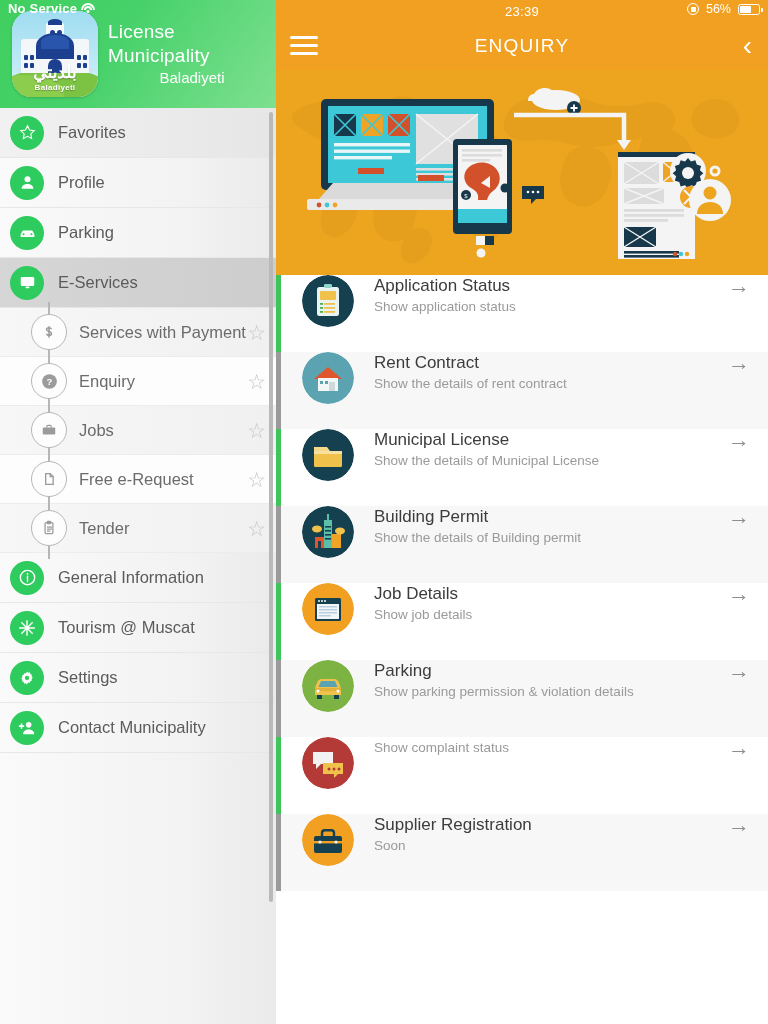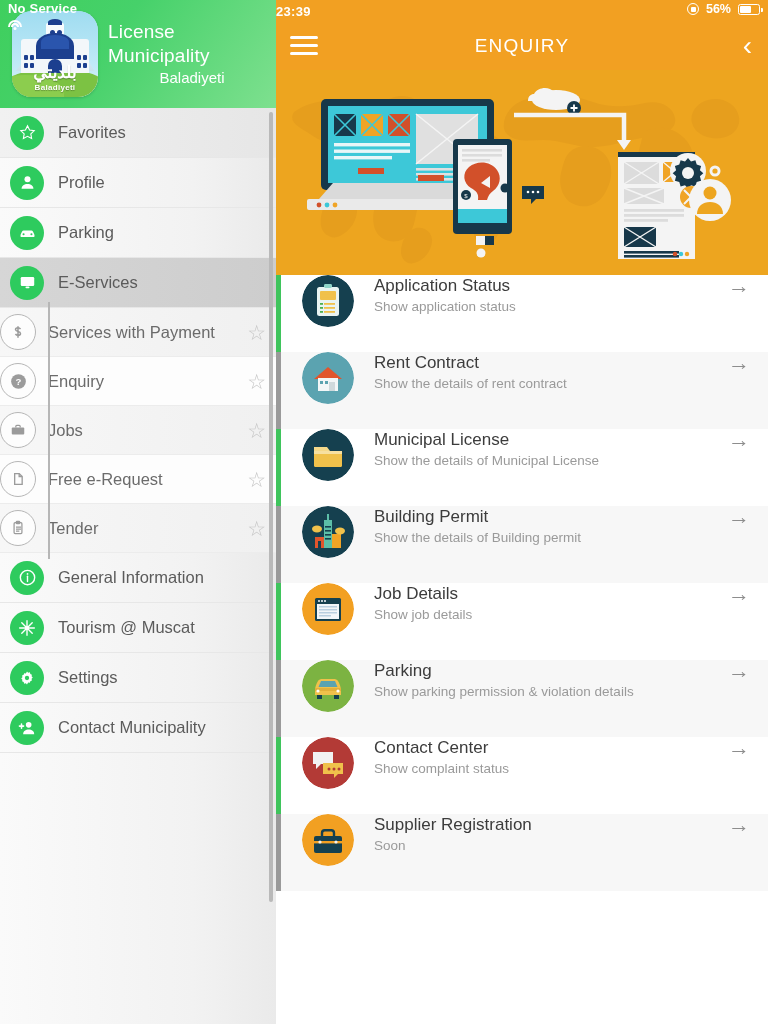--- a/index.html
+++ b/index.html
@@ -20,22 +20,22 @@
   }
   #sidebar-header {
     position: relative;
     height: 108px;
     background: linear-gradient(125deg, #3fcf5e 0%, #46d16a 40%, #7ee08f 100%);
     display: flex; align-items: center;
   }
   .statusbar-left {
     position: absolute; left: 8px; top: 1px;
     font-size: 13px; font-weight: bold; color: #ffffff;
-    display: flex; gap: 4px;
-    z-index: 5; letter-spacing: .2px; flex-direction: column;
+    display: flex; align-items: center; gap: 4px;
+    z-index: 5; letter-spacing: .2px;
   }
   .wifi-ico { display: inline-block; width: 14px; height: 11px; position: relative; }
   .wifi-ico i {
     position: absolute; border: 2px solid #fff; border-bottom: 0;
     border-radius: 50% 50% 0 0 / 100% 100% 0 0; left: 50%; transform: translateX(-50%);
   }
   .wifi-ico i:nth-child(1) { width: 14px; height: 7px; top: 0; }
   .wifi-ico i:nth-child(2) { width: 8px; height: 4px; top: 3px; }
   .wifi-ico i:nth-child(3) { width: 3px; height: 3px; top: 7px; background: #fff; border-radius: 50%; border: 0;}
 
@@ -83,21 +83,21 @@
   .mrow .circ {
     width: 34px; height:34px; border-radius:50%;
     background:#2ecb5e; flex:0 0 auto;
     display:flex; align-items:center; justify-content:center; color:#fff;
   }
   .mrow .mlabel { margin-left: 14px; font-size: 16.5px; color:#5b5b5b; }
 
   
   .srow {
     position: relative; display:flex; align-items:center;
-    height: 49px; 
+    height: 49px; padding-left: 31px;
     border-bottom:1px solid #ececec;
   }
   .srow.alt { background: linear-gradient(to right,#f7f7f7,#f0f0f0); }
   .srow.plain { background: #fdfdfd; }
   .srow .scirc {
     width:36px; height:36px; border-radius:50%;
     border:1.6px solid #b6b6b6; background:#fdfdfd; flex:0 0 auto;
     display:flex; align-items:center; justify-content:center; color:#9b9b9b;
     z-index:2;
   }
@@ -108,22 +108,22 @@
   }
 
   
   #sb-track { position:absolute; right:3px; top:112px; width:4px; height:790px; }
   #sb-thumb { position:absolute; left:0; top:0; width:4px; height:790px; background:#b9b9b9; border-radius:2px; }
 
   
   #content { position:absolute; left:276px; top:0; width:492px; height:1024px; background:#ffffff; }
   #statusbar {
     height: 22px; background:#f2a022; color:#fff;
-    display:flex; align-items:center; justify-content:flex-start;
-    font-size:13px; font-weight:bold; position:relative;
+    display:flex; align-items:center; justify-content:center;
+    font-size:13px; font-weight:normal; position:relative;
   }
   #statusbar .time { letter-spacing:.3px; }
   #statusbar .right { position:absolute; right:8px; top:2px; display:flex; align-items:center; gap:7px; font-size:12.5px; }
   .lock-ico { width:12px; height:12px; border-radius:50%; border:1.6px solid #fff; position:relative; }
   .lock-ico:after { content:""; position:absolute; left:3px; top:2.5px; width:5px; height:5px; background:#fff; border-radius:1px; }
   .batt { width:22px; height:11px; border:1.5px solid #fff; border-radius:2.5px; position:relative; }
   .batt:after { content:""; position:absolute; right:-3.5px; top:3px; width:2px; height:4px; background:#fff; border-radius:0 1px 1px 0; }
   .batt i { position:absolute; left:1px; top:1px; bottom:1px; width:56%; background:#fff; border-radius:1px; display:block; }
 
   #navbar {
@@ -647,21 +647,20 @@
             <path d="M11 15h20v12H19l-5 5v-5h-3z" fill="#f2f2f2"></path>
             <path d="M21 26h20v11h-5l-4 4v-4H21z" fill="#f0c14b"></path>
             <g fill="#b33a36">
                 <circle cx="27" cy="32" r="1.5"></circle>
                 <circle cx="32" cy="32" r="1.5"></circle>
                 <circle cx="37" cy="32" r="1.5"></circle>
               </g>
           </svg>
         </div>
         <div class="ltext">
-          <div class="ltitle">Contact Center</div>
           <div class="lsub">Show complaint status</div>
         </div>
         <div class="arrow">→</div>
       </div>
 
       <div class="lrow alt">
         <div class="edge"></div>
         <div class="icon-wrap">
           <svg viewBox="0 0 52 52" width="52" height="52">
             <circle cx="26" cy="26" r="26" fill="#f2a022"></circle>

